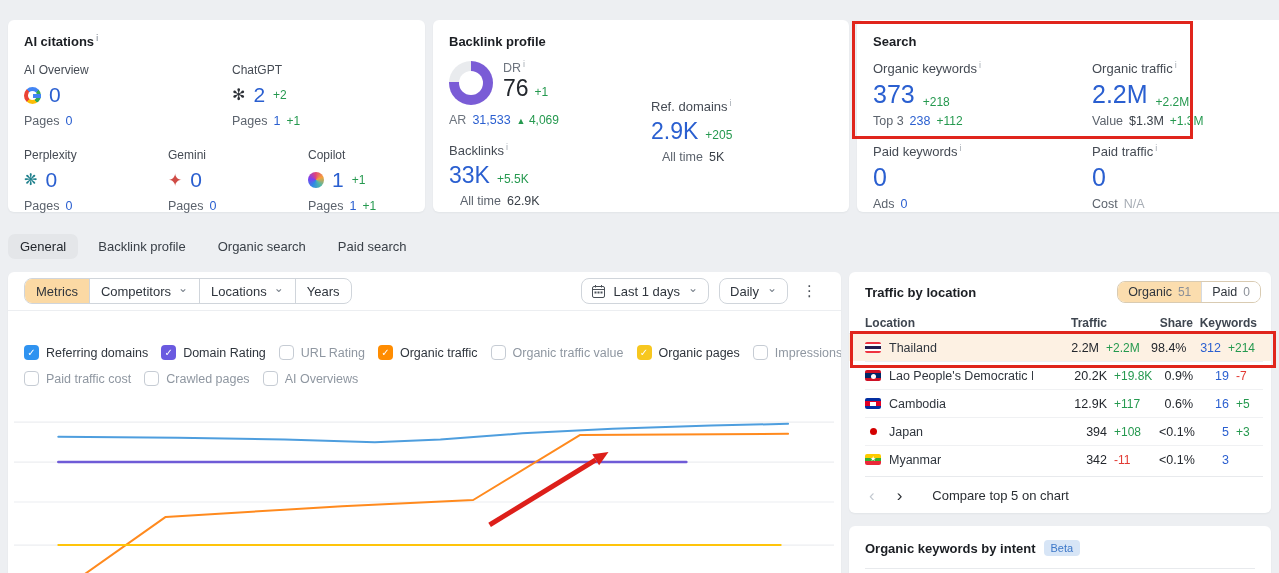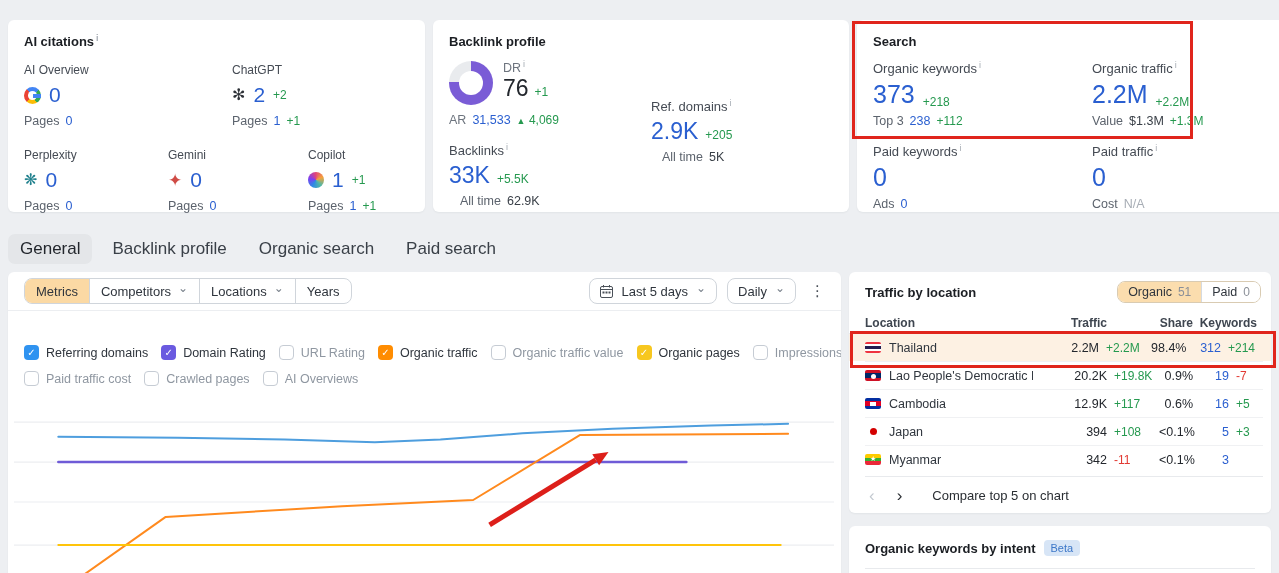--- a/index.html
+++ b/index.html
@@ -57,26 +57,26 @@
   
   #card-search{left:857px;top:20px;width:470px;height:192px;padding:14px 16px;}
   .search-grid{display:grid;grid-template-columns:1fr 1fr;row-gap:16px;margin-top:12px;}
   .s-block .lbl{margin-bottom:4px;}
   .s-num-row{display:flex;align-items:flex-end;gap:8px;}
   .s-num{font-size:25px;color:#2a5fd0;}
   .s-block .sub-row{margin-top:5px;}
 
   
   #tabs{position:absolute;left:8px;top:234px;display:flex;align-items:center;gap:8px;}
-  .tab{font-size:17px;color:#3a4048;padding:5px 12px;border-radius:7px;}
+  .tab{font-size:13px;color:#3a4048;padding:5px 12px;border-radius:7px;}
   .tab.active{background:#e4e6e9;color:#23272d;}
 
   
   #card-main{left:8px;top:272px;width:833px;height:320px;overflow:hidden;}
-  .toolbar{position:absolute;left:16px;right:12px;top:6px;height:26px;display:flex;align-items:center;}
+  .toolbar{position:absolute;left:16px;right:20px;top:6px;height:26px;display:flex;align-items:center;}
   .seg-group{display:flex;border:1px solid #d0d5db;border-radius:8px;overflow:hidden;height:26px;background:#fff;}
   .seg{display:flex;align-items:center;gap:7px;padding:0 11px;font-size:13px;color:#2f353d;border-right:1px solid #d0d5db;}
   .seg:last-child{border-right:none;}
   .seg.active{background:#fbd9a4;}
   .chev{font-size:12px;color:#7a828c;line-height:0.6;position:relative;top:-2px;}
   .toolbar-right{margin-left:auto;display:flex;align-items:center;gap:10px;}
   .btn{display:flex;align-items:center;gap:8px;border:1px solid #d0d5db;border-radius:8px;height:26px;padding:0 10px;font-size:13px;background:#fff;color:#2f353d;}
   .kebab{font-size:15px;color:#4a5058;padding:0 4px;}
   .toolbar-divider{position:absolute;left:0;right:0;top:38px;border-top:1px solid #eceef1;}
   .perf-head{position:absolute;left:16px;right:16px;top:49px;display:flex;align-items:center;}
@@ -343,21 +343,21 @@
       <div class="btn">
         <svg class="cal-icon" width="13" height="13" viewBox="0 0 13 13">
             <rect x="0.5" y="1.5" width="12" height="11" rx="1.5" fill="none" stroke="#4a5058"></rect>
             <line x1="0.5" y1="4.5" x2="12.5" y2="4.5" stroke="#4a5058"></line>
             <line x1="3.5" y1="0" x2="3.5" y2="2.5" stroke="#4a5058"></line>
             <line x1="9.5" y1="0" x2="9.5" y2="2.5" stroke="#4a5058"></line>
             <rect x="2.5" y="6.5" width="2" height="2" fill="#4a5058"></rect>
             <rect x="5.5" y="6.5" width="2" height="2" fill="#4a5058"></rect>
             <rect x="8.5" y="6.5" width="2" height="2" fill="#4a5058"></rect>
           </svg>
-        <span>Last 5 days</span>
+        <span>Last 1 days</span>
           <span class="chev">⌄</span>
       </div>
       <div class="btn">
           <span>Daily</span>
           <span class="chev">⌄</span>
         </div>
       <div class="kebab">⋮</div>
     </div>
   </div>
   <div class="toolbar-divider"></div>

